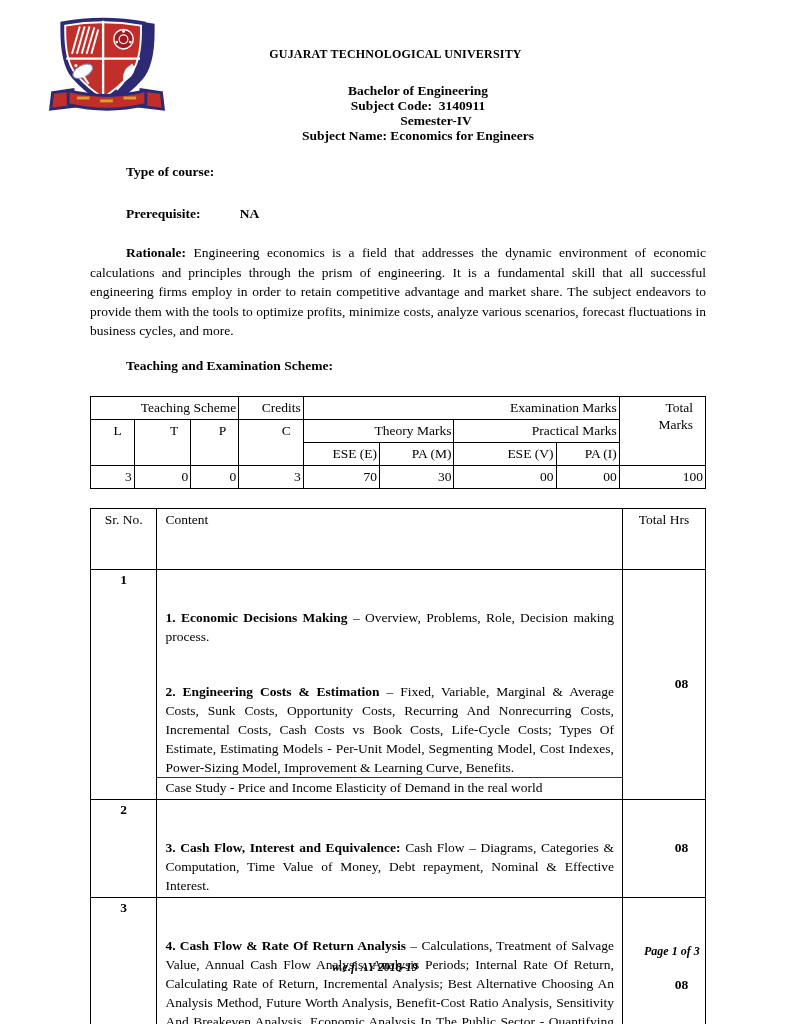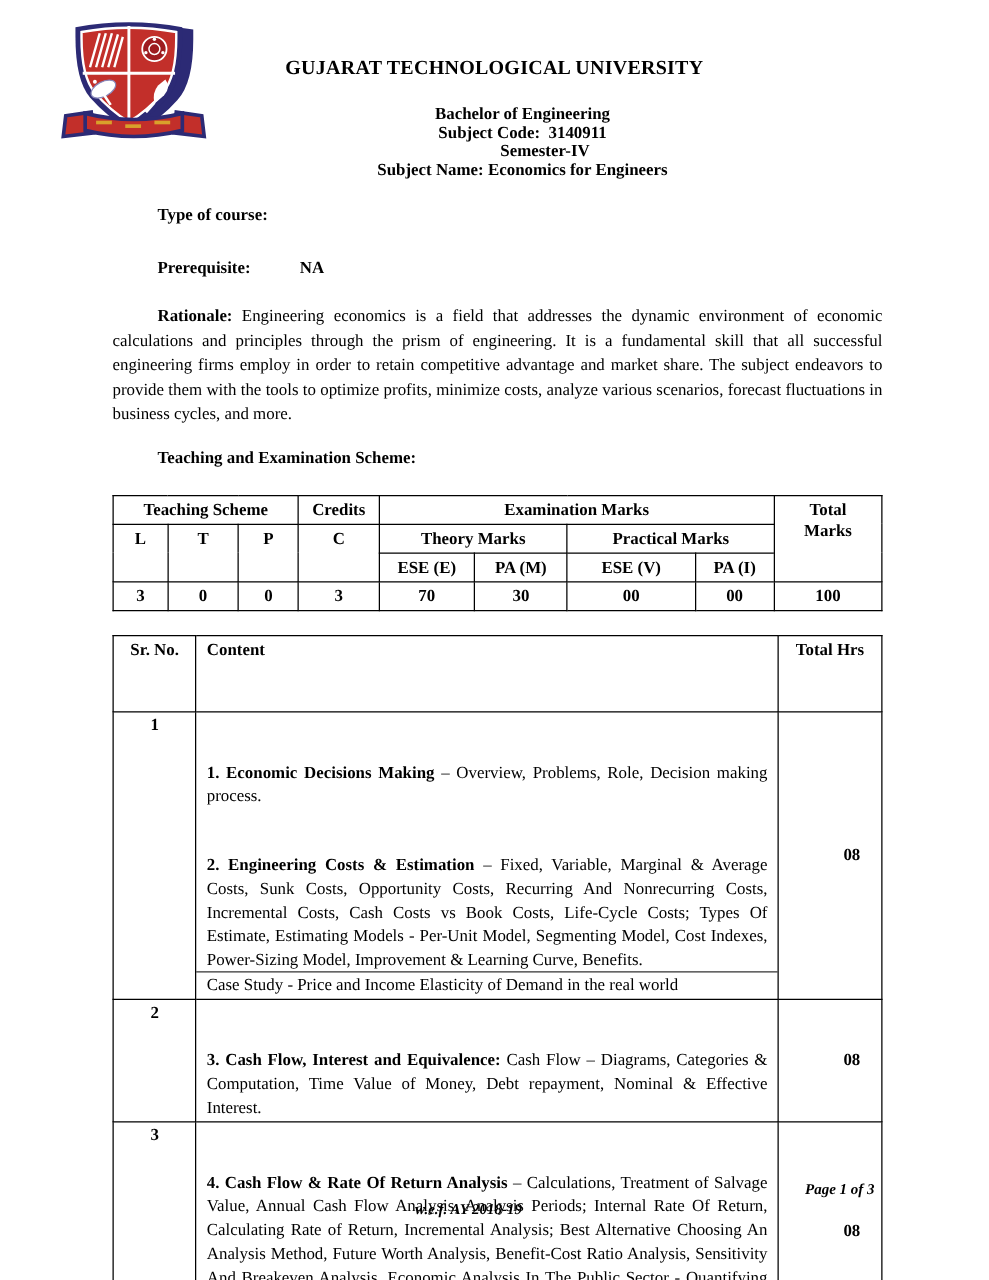--- a/index.html
+++ b/index.html
@@ -9,40 +9,40 @@
     background:#ffffff;
     color:#000;
     font-family:"Liberation Serif","DejaVu Serif",serif;
     overflow:hidden;
   }
   
   .logo{position:absolute;left:46px;top:12px;width:122px;height:103px;}
   .logo svg{width:100%;height:100%;}
   
   .head{text-align:center;padding-top:46px;}
-  .title{font-size:16px;font-weight:bold;line-height:17px;letter-spacing:.2px;}
+  .title{font-size:12px;font-weight:bold;line-height:17px;letter-spacing:.2px;}
   .sublines{margin-top:20px;font-size:13.5px;font-weight:bold;line-height:15px;padding-left:45px;}
   .sublines div{white-space:pre-wrap;}
   .sub-sem{transform:translateX(18px);}
   
   .main{padding:0 85px 0 90px;font-size:13.5px;}
   .lbl{font-weight:bold;font-size:13.5px;margin-left:36px;}
   .row-type{margin-top:21px;}
   .row-prereq{margin-top:26px;}
   .rationale{margin:21px 0 0;line-height:19.5px;text-align:justify;}
   .row-teach{margin-top:17px;}
   .row-contenth{margin-top:18px;}
   
   table.exam{width:100%;border-collapse:collapse;margin-top:22px;font-size:13.5px;table-layout:fixed;}
-  table.exam td{border:1.5px solid #000;text-align:center;padding:1px 2px;height:20px;line-height:17px;font-weight:bold;}
+  table.exam td{border:1.5px solid #000;text-align:right;padding:1px 2px;height:20px;line-height:17px;font-weight:normal;}
   table.exam td.topAlign{vertical-align:top;padding:2px 12px;}
   
   table.ctable{width:100%;border-collapse:collapse;margin-top:19px;font-size:13.5px;table-layout:fixed;}
   table.ctable th,table.ctable td{border:1.5px solid #000;}
-  table.ctable thead th{height:56px;vertical-align:top;font-weight:bold;padding-top:3px;text-align:center;}
+  table.ctable thead th{height:56px;vertical-align:top;font-weight:normal;padding-top:3px;text-align:center;}
   table.ctable thead th.h-content{text-align:left;padding-left:8px;}
   table.ctable td.sr{vertical-align:top;text-align:center;font-weight:bold;padding-top:2px;}
   table.ctable td.ct{padding:2px 8px;line-height:19px;vertical-align:top;}
   table.ctable td.ct .line{text-align:justify;margin-top:36px;}
   table.ctable td.ct .line.case{border-top:1.2px solid #333;margin:0 -8px;padding:0 8px;}
   table.ctable td.hrs{text-align:center;vertical-align:middle;font-weight:bold;padding-left:36px;}
   .b{font-weight:bold;}
   
   .wef{position:absolute;left:332px;top:960px;font-size:12px;font-weight:bold;font-style:italic;}
   .pagenum{position:absolute;left:644px;top:944px;font-size:12px;font-weight:bold;font-style:italic;}

